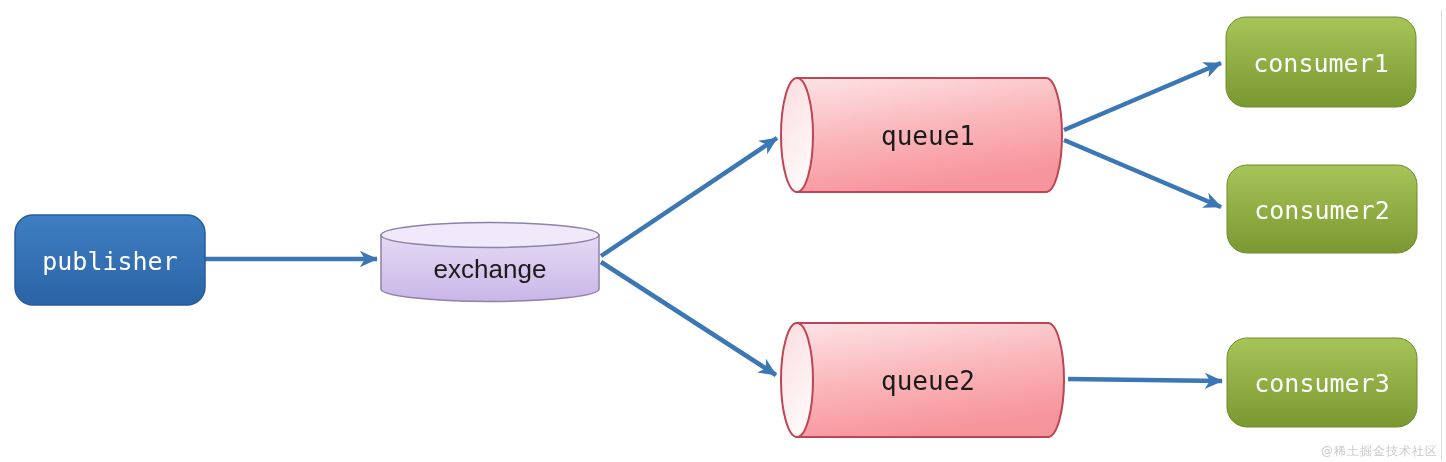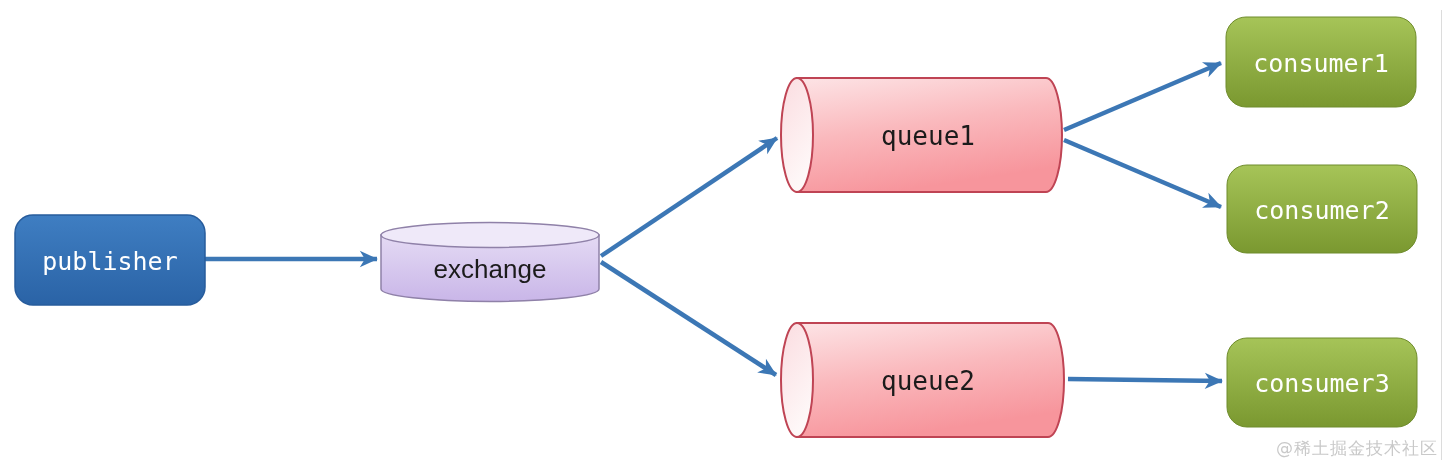--- a/index.html
+++ b/index.html
@@ -23,21 +23,21 @@
   .sans-label {
     font-family: "Liberation Sans", sans-serif;
     font-size: 26px;
   }
   .node-label-dark { fill: #1b1b1b; }
   .node-label-light { fill: #ffffff; }
   .watermark {
     position: absolute;
     right: 8px;
     bottom: 2px;
-    font-size: 17px;
+    font-size: 12px;
     color: #c9c9c9;
     letter-spacing: 1px;
     user-select: none;
   }
   .right-edge-line {
     position: absolute;
     right: 4px;
     top: 10px;
     bottom: 2px;
     width: 1.5px;

